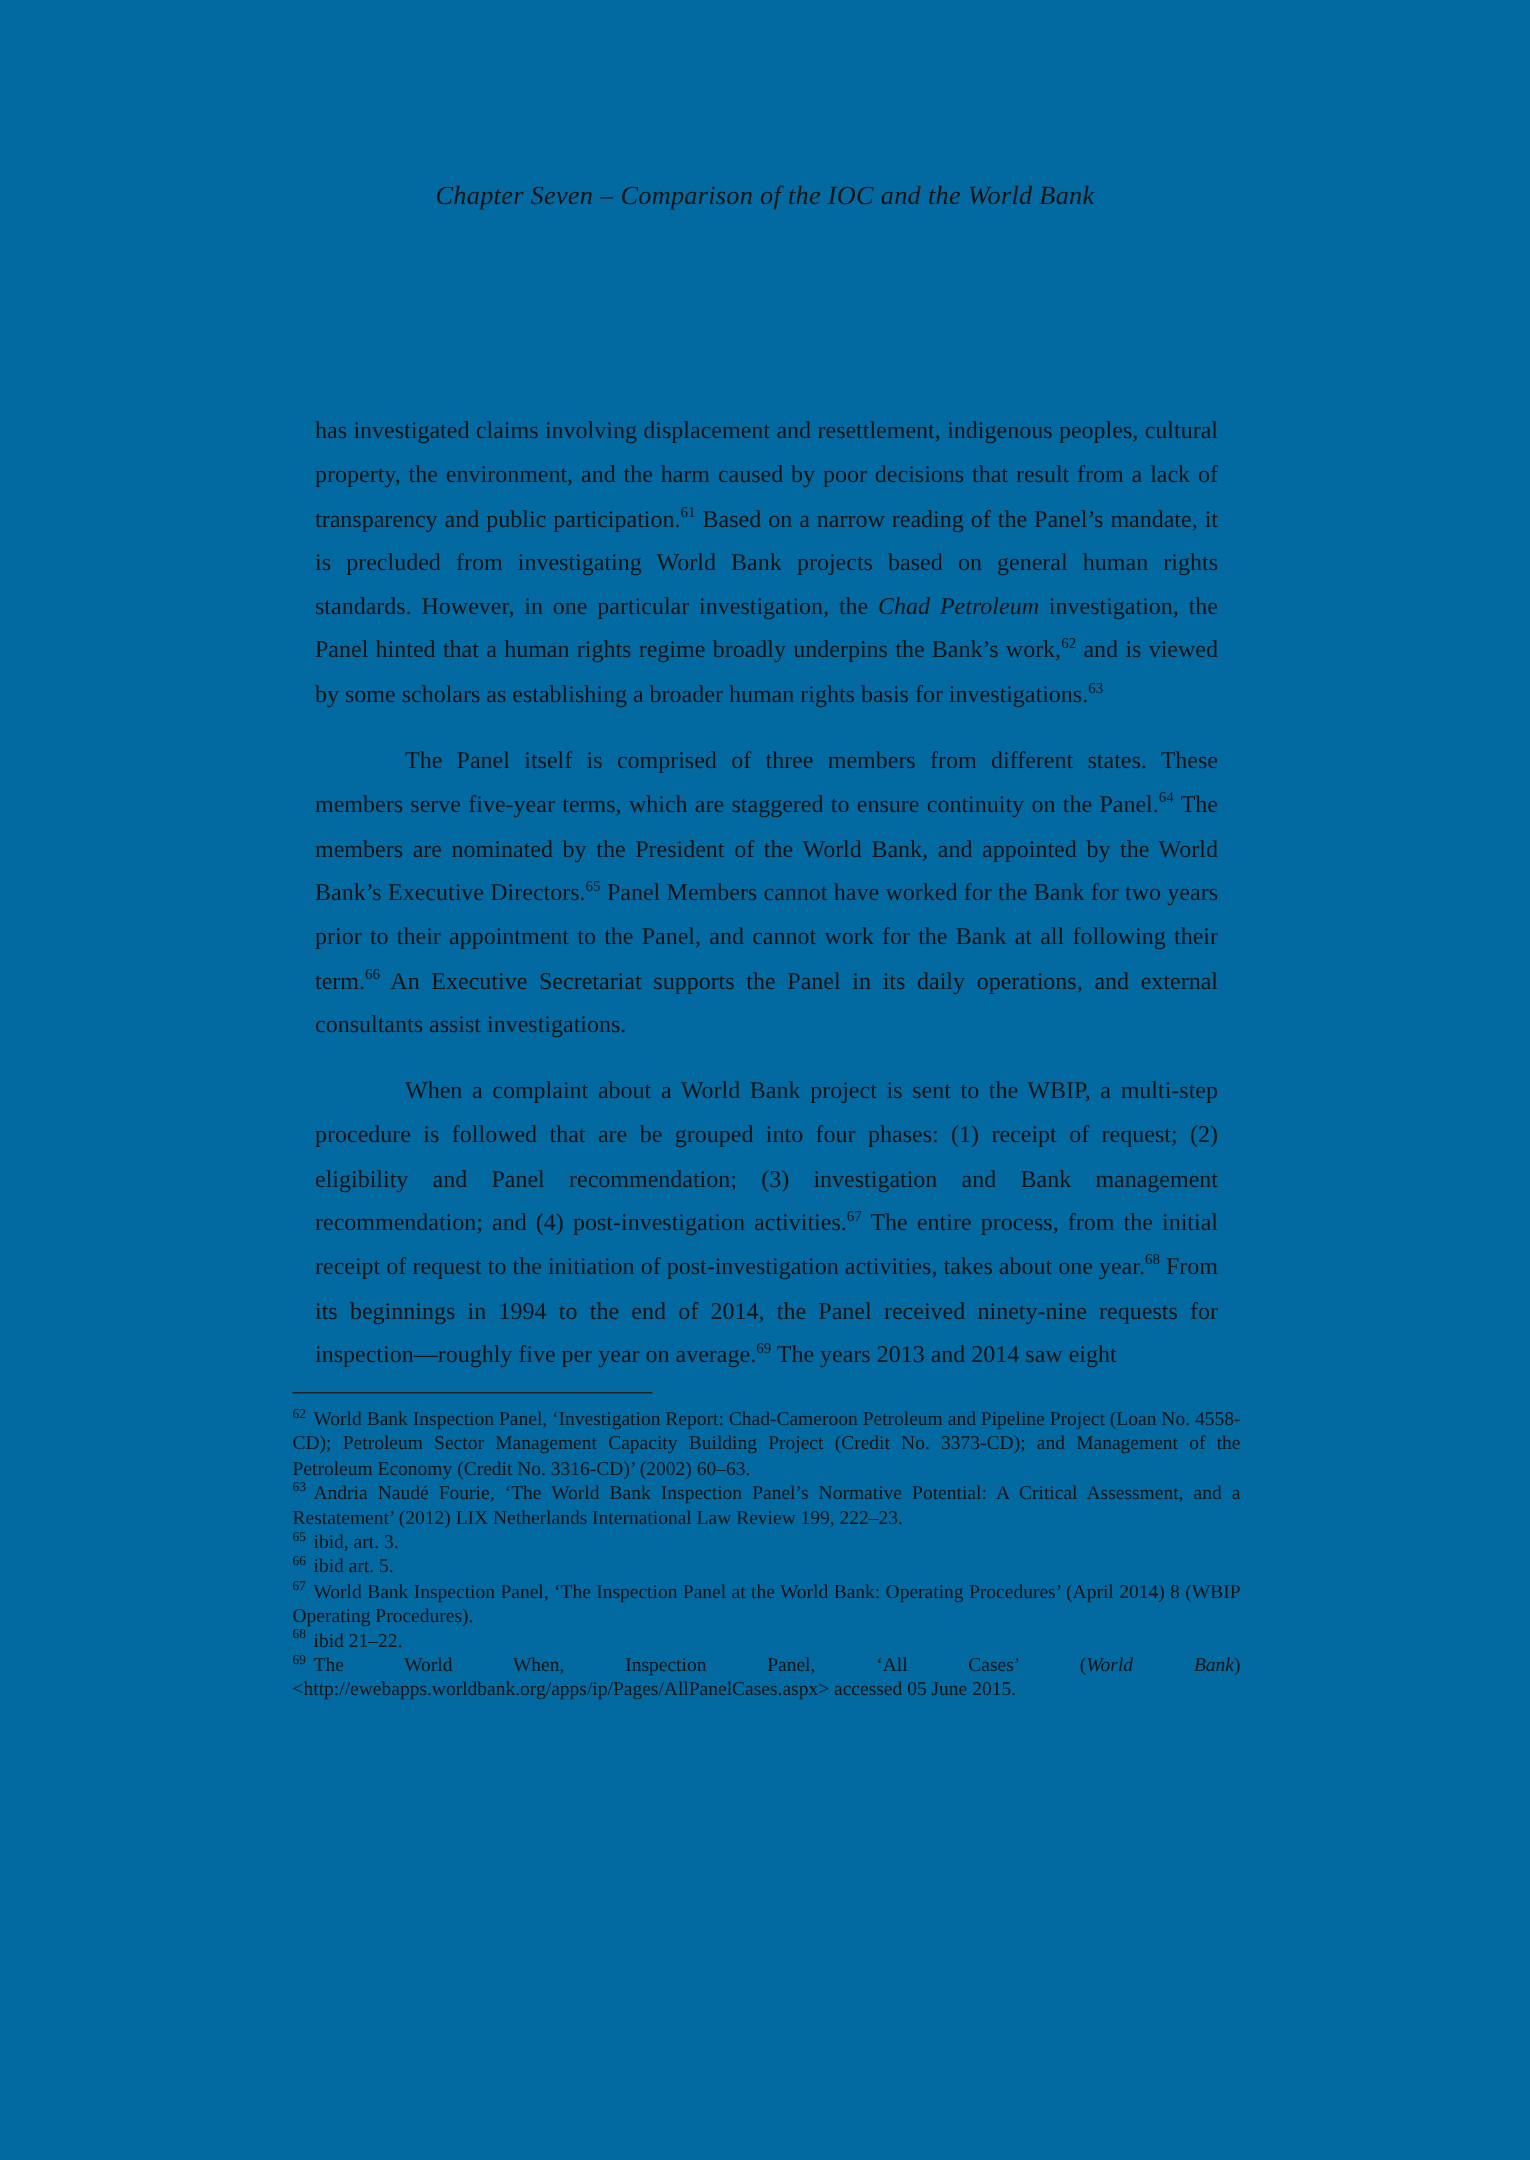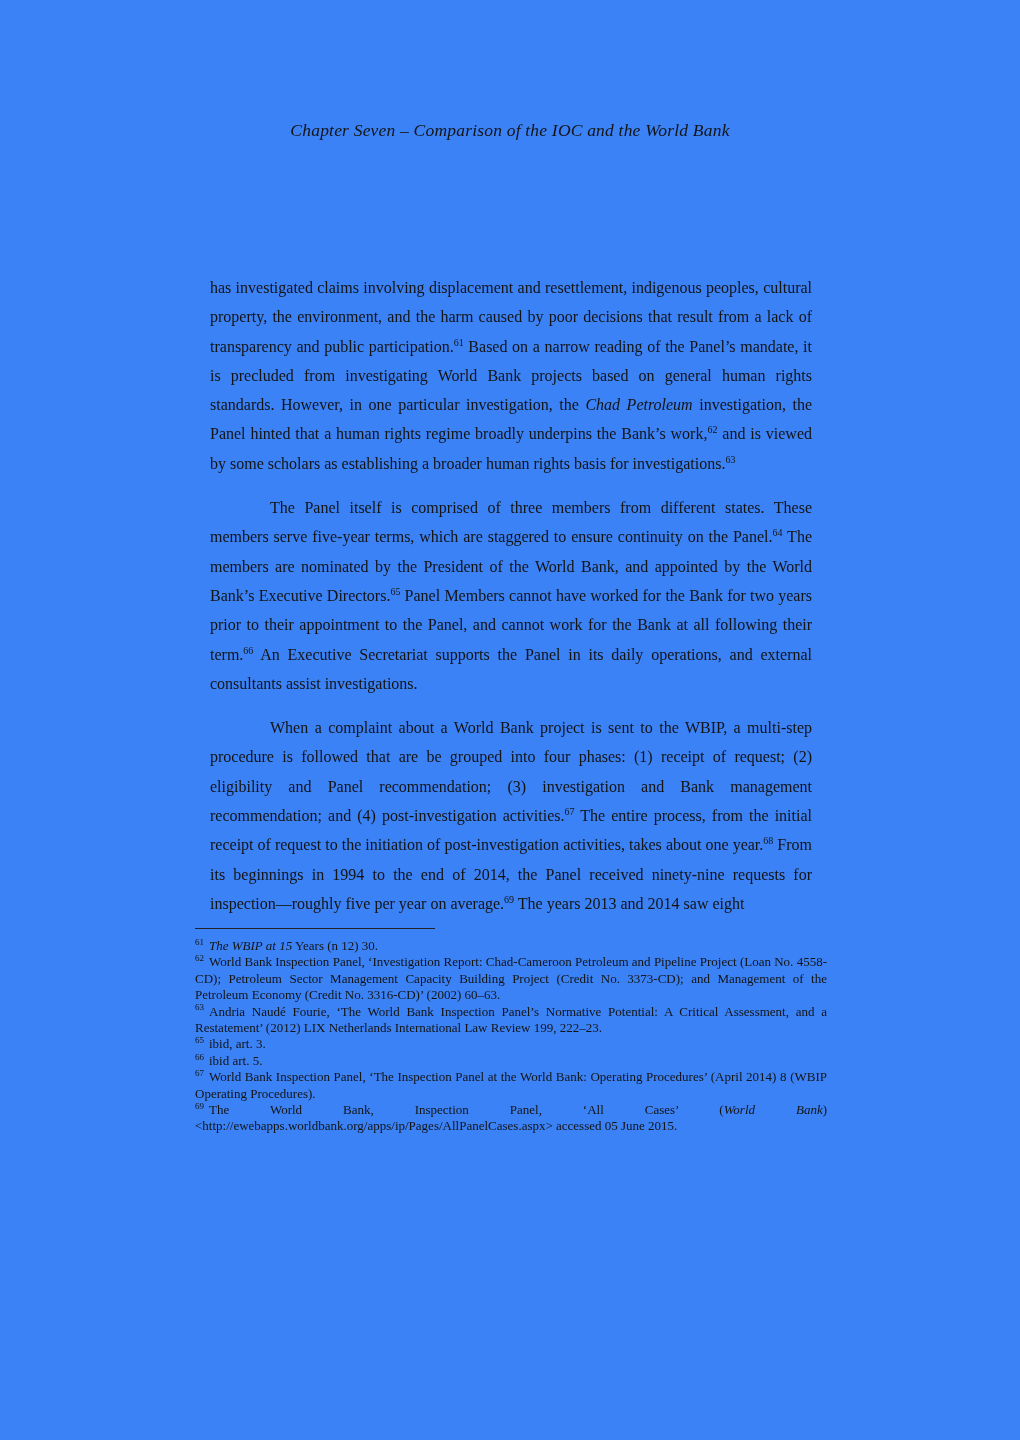--- a/index.html
+++ b/index.html
@@ -8,21 +8,21 @@
     width: 1020px;
     height: 1440px;
     position: relative;
     font-family: "Liberation Serif", serif;
     color: #141414;
     overflow: hidden;
   }
   .page {
     position: absolute;
     inset: 0;
-    background: #3b82f6;
+    background: #0369a1;
   }
   .running-header {
     position: absolute;
     top: 120px;
     left: 0;
     width: 100%;
     text-align: center;
     font-style: italic;
     font-size: 17.5px;
     letter-spacing: 0.2px;
@@ -88,32 +88,32 @@
 
     <p class="para indent"><span>The Panel itself is comprised of three members from different states. These members serve five-year terms, which are staggered to ensure continuity on the Panel.</span><sup class="fn-ref">64</sup><span> The members are nominated by the President of the World Bank, and appointed by the World Bank’s Executive Directors.</span><sup class="fn-ref">65</sup><span> Panel Members cannot have worked for the Bank for two years prior to their appointment to the Panel, and cannot work for the Bank at all following their term.</span><sup class="fn-ref">66</sup><span> An Executive Secretariat supports the Panel in its daily operations, and external consultants assist investigations.</span></p>
 
     <p class="para indent"><span>When a complaint about a World Bank project is sent to the WBIP, a multi-step procedure is followed that are be grouped into four phases: (1) receipt of request; (2) eligibility and Panel recommendation; (3) investigation and Bank management recommendation; and (4) post-investigation activities.</span><sup class="fn-ref">67</sup><span> The entire process, from the initial receipt of request to the initiation of post-investigation activities, takes about one year.</span><sup class="fn-ref">68</sup><span> From its beginnings in 1994 to the end of 2014, the Panel received ninety-nine requests for inspection—roughly five per year on average.</span><sup class="fn-ref">69</sup><span> The years 2013 and 2014 saw eight</span></p>
 
   </div>
 
   <div class="footnotes">
     <div class="fn-rule"></div>
 
-    <p class="footnote"><sup class="fn-num">61</sup><span></span><em>The WBIP at 15</em><span> Years (n 12) 30.</span></p>
 
     <p class="footnote"><sup class="fn-num">62</sup><span>World Bank Inspection Panel, ‘Investigation Report: Chad-Cameroon Petroleum and Pipeline Project (Loan No. 4558-CD); Petroleum Sector Management Capacity Building Project (Credit No. 3373-CD); and Management of the Petroleum Economy (Credit No. 3316-CD)’ (2002) 60–63.</span><em></em><span></span></p>
 
     <p class="footnote"><sup class="fn-num">63</sup><span>Andria Naudé Fourie, ‘The World Bank Inspection Panel’s Normative Potential: A Critical Assessment, and a Restatement’ (2012) LIX Netherlands International Law Review 199, 222–23.</span><em></em><span></span></p>
 
 
     <p class="footnote"><sup class="fn-num">65</sup><span>ibid, art. 3.</span><em></em><span></span></p>
 
     <p class="footnote"><sup class="fn-num">66</sup><span>ibid art. 5.</span><em></em><span></span></p>
 
     <p class="footnote"><sup class="fn-num">67</sup><span>World Bank Inspection Panel, ‘The Inspection Panel at the World Bank: Operating Procedures’ (April 2014) 8 (WBIP Operating Procedures).</span><em></em><span></span></p>
 
+    <p class="footnote"><sup class="fn-num">68</sup><span>ibid 21–22.</span><em></em><span></span></p>
 
-    <p class="footnote"><sup class="fn-num">69</sup><span>The World Bank, Inspection Panel, ‘All Cases’ (</span><em>World Bank</em><span>) &lt;http://ewebapps.worldbank.org/apps/ip/Pages/AllPanelCases.aspx&gt; accessed 05 June 2015.</span></p>
+    <p class="footnote"><sup class="fn-num">69</sup><span>The World When, Inspection Panel, ‘All Cases’ (</span><em>World Bank</em><span>) &lt;http://ewebapps.worldbank.org/apps/ip/Pages/AllPanelCases.aspx&gt; accessed 05 June 2015.</span></p>
 
   </div>
 
 
 </div>
 
 </body></html>

